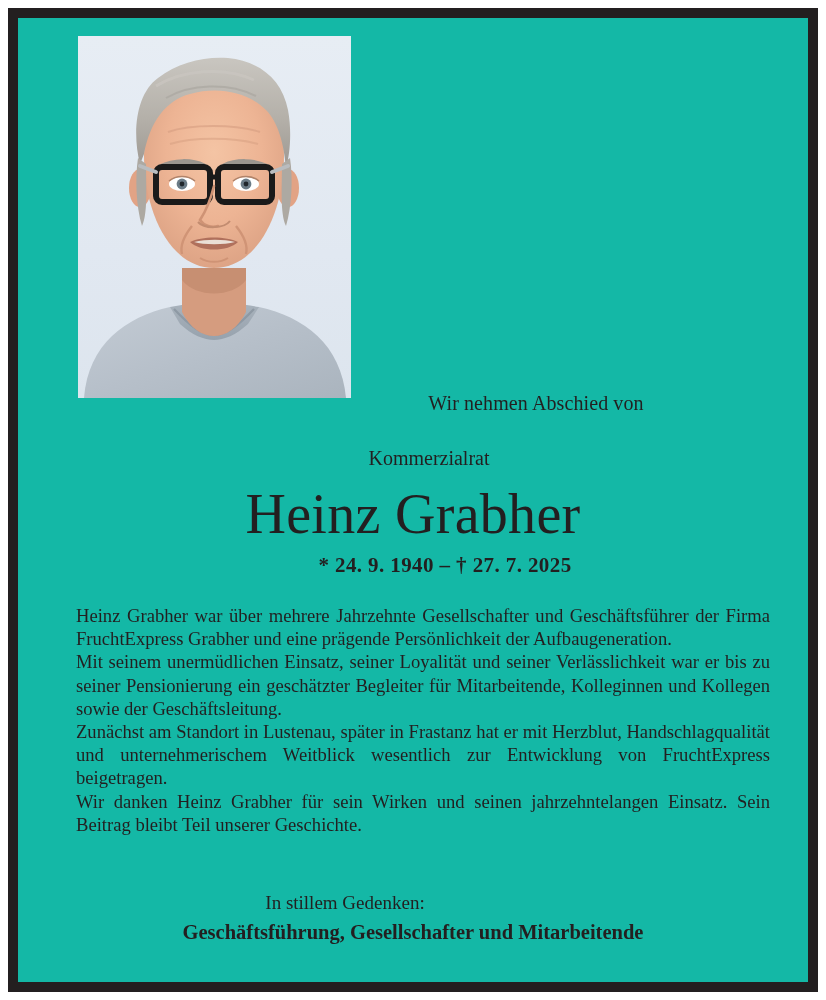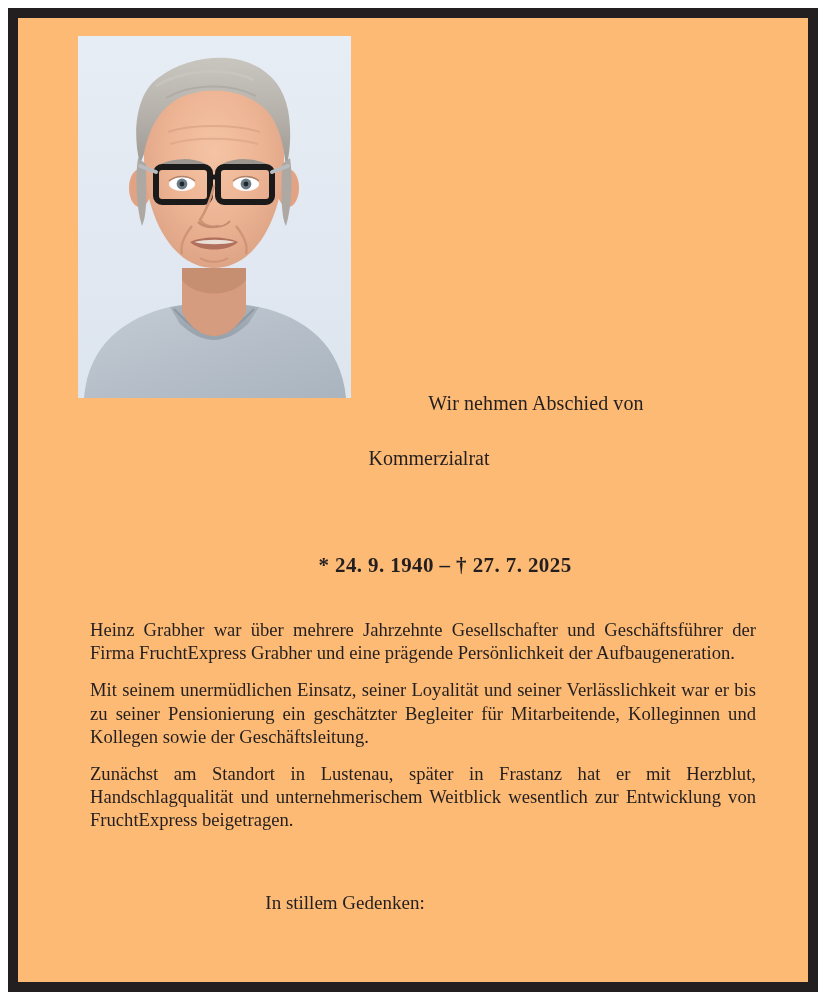--- a/index.html
+++ b/index.html
@@ -22,21 +22,21 @@
     width: 810px;
     height: 984px;
     box-sizing: border-box;
     border: 10px solid #231f20;
     background: #ffffff;
   }
   .notice-inner {
     position: relative;
     width: 100%;
     height: 100%;
-    background: #fdba74;
+    background: #14b8a6;
     overflow: hidden;
   }
 
   
   .portrait {
     position: absolute;
     left: 60px;
     top: 18px;
     width: 273px;
     height: 362px;
@@ -92,21 +92,21 @@
   }
 
   
   .body-text {
     position: absolute;
     left: 58px;
     top: 586px;
     width: 694px;
   }
   .body-text p {
-    margin: 14px;
+    margin: 0;
     font-size: 18.6px;
     line-height: 23.2px;
     color: #231f20;
     text-align: justify;
     text-justify: inter-word;
     hyphens: manual;
   }
 
   
   .memorial-intro {
@@ -226,28 +226,31 @@
         <path d="M116 206 C128 203 146 203 157 206 C146 209 126 209 116 206 Z" fill="#eadfd6"></path>
 
         <path d="M122 222 C130 227 142 227 150 222" fill="none" stroke="#cf9375" stroke-width="2"></path>
       </svg>
     </div>
 
     <div class="farewell">Wir nehmen Abschied von</div>
 
     <div class="honorific">Kommerzialrat</div>
 
+    <div class="deceased-name">Heinz Grabher</div>
 
     <div class="lifespan">* 24. 9. 1940 – † 27. 7. 2025</div>
 
     <div class="body-text">
       <p>Heinz Grabher war über mehrere Jahrzehnte Gesellschafter und Geschäfts­führer der Firma FruchtExpress Grabher und eine prägende Persönlichkeit der Aufbaugeneration.</p>
       <p>Mit seinem unermüdlichen Einsatz, seiner Loyalität und seiner Verläss­lichkeit war er bis zu seiner Pensionierung ein geschätzter Begleiter für Mitarbeitende, Kolleginnen und Kollegen sowie der Geschäftsleitung.</p>
       <p>Zunächst am Standort in Lustenau, später in Frastanz hat er mit Herzblut, Handschlagqualität und unternehmerischem Weitblick wesentlich zur Entwicklung von FruchtExpress beigetragen.</p>
+      <p>Wir danken Heinz Grabher für sein Wirken und seinen jahrzehntelangen Einsatz. Sein Beitrag bleibt Teil unserer Geschichte.</p>
     </div>
 
     <div class="memorial-intro">In stillem Gedenken:</div>
 
     <div class="signatory">
+      <div>Geschäftsführung, Gesellschafter und Mitarbeitende</div>
     </div>
 
   </div>
 </div>
 
 </body></html>

